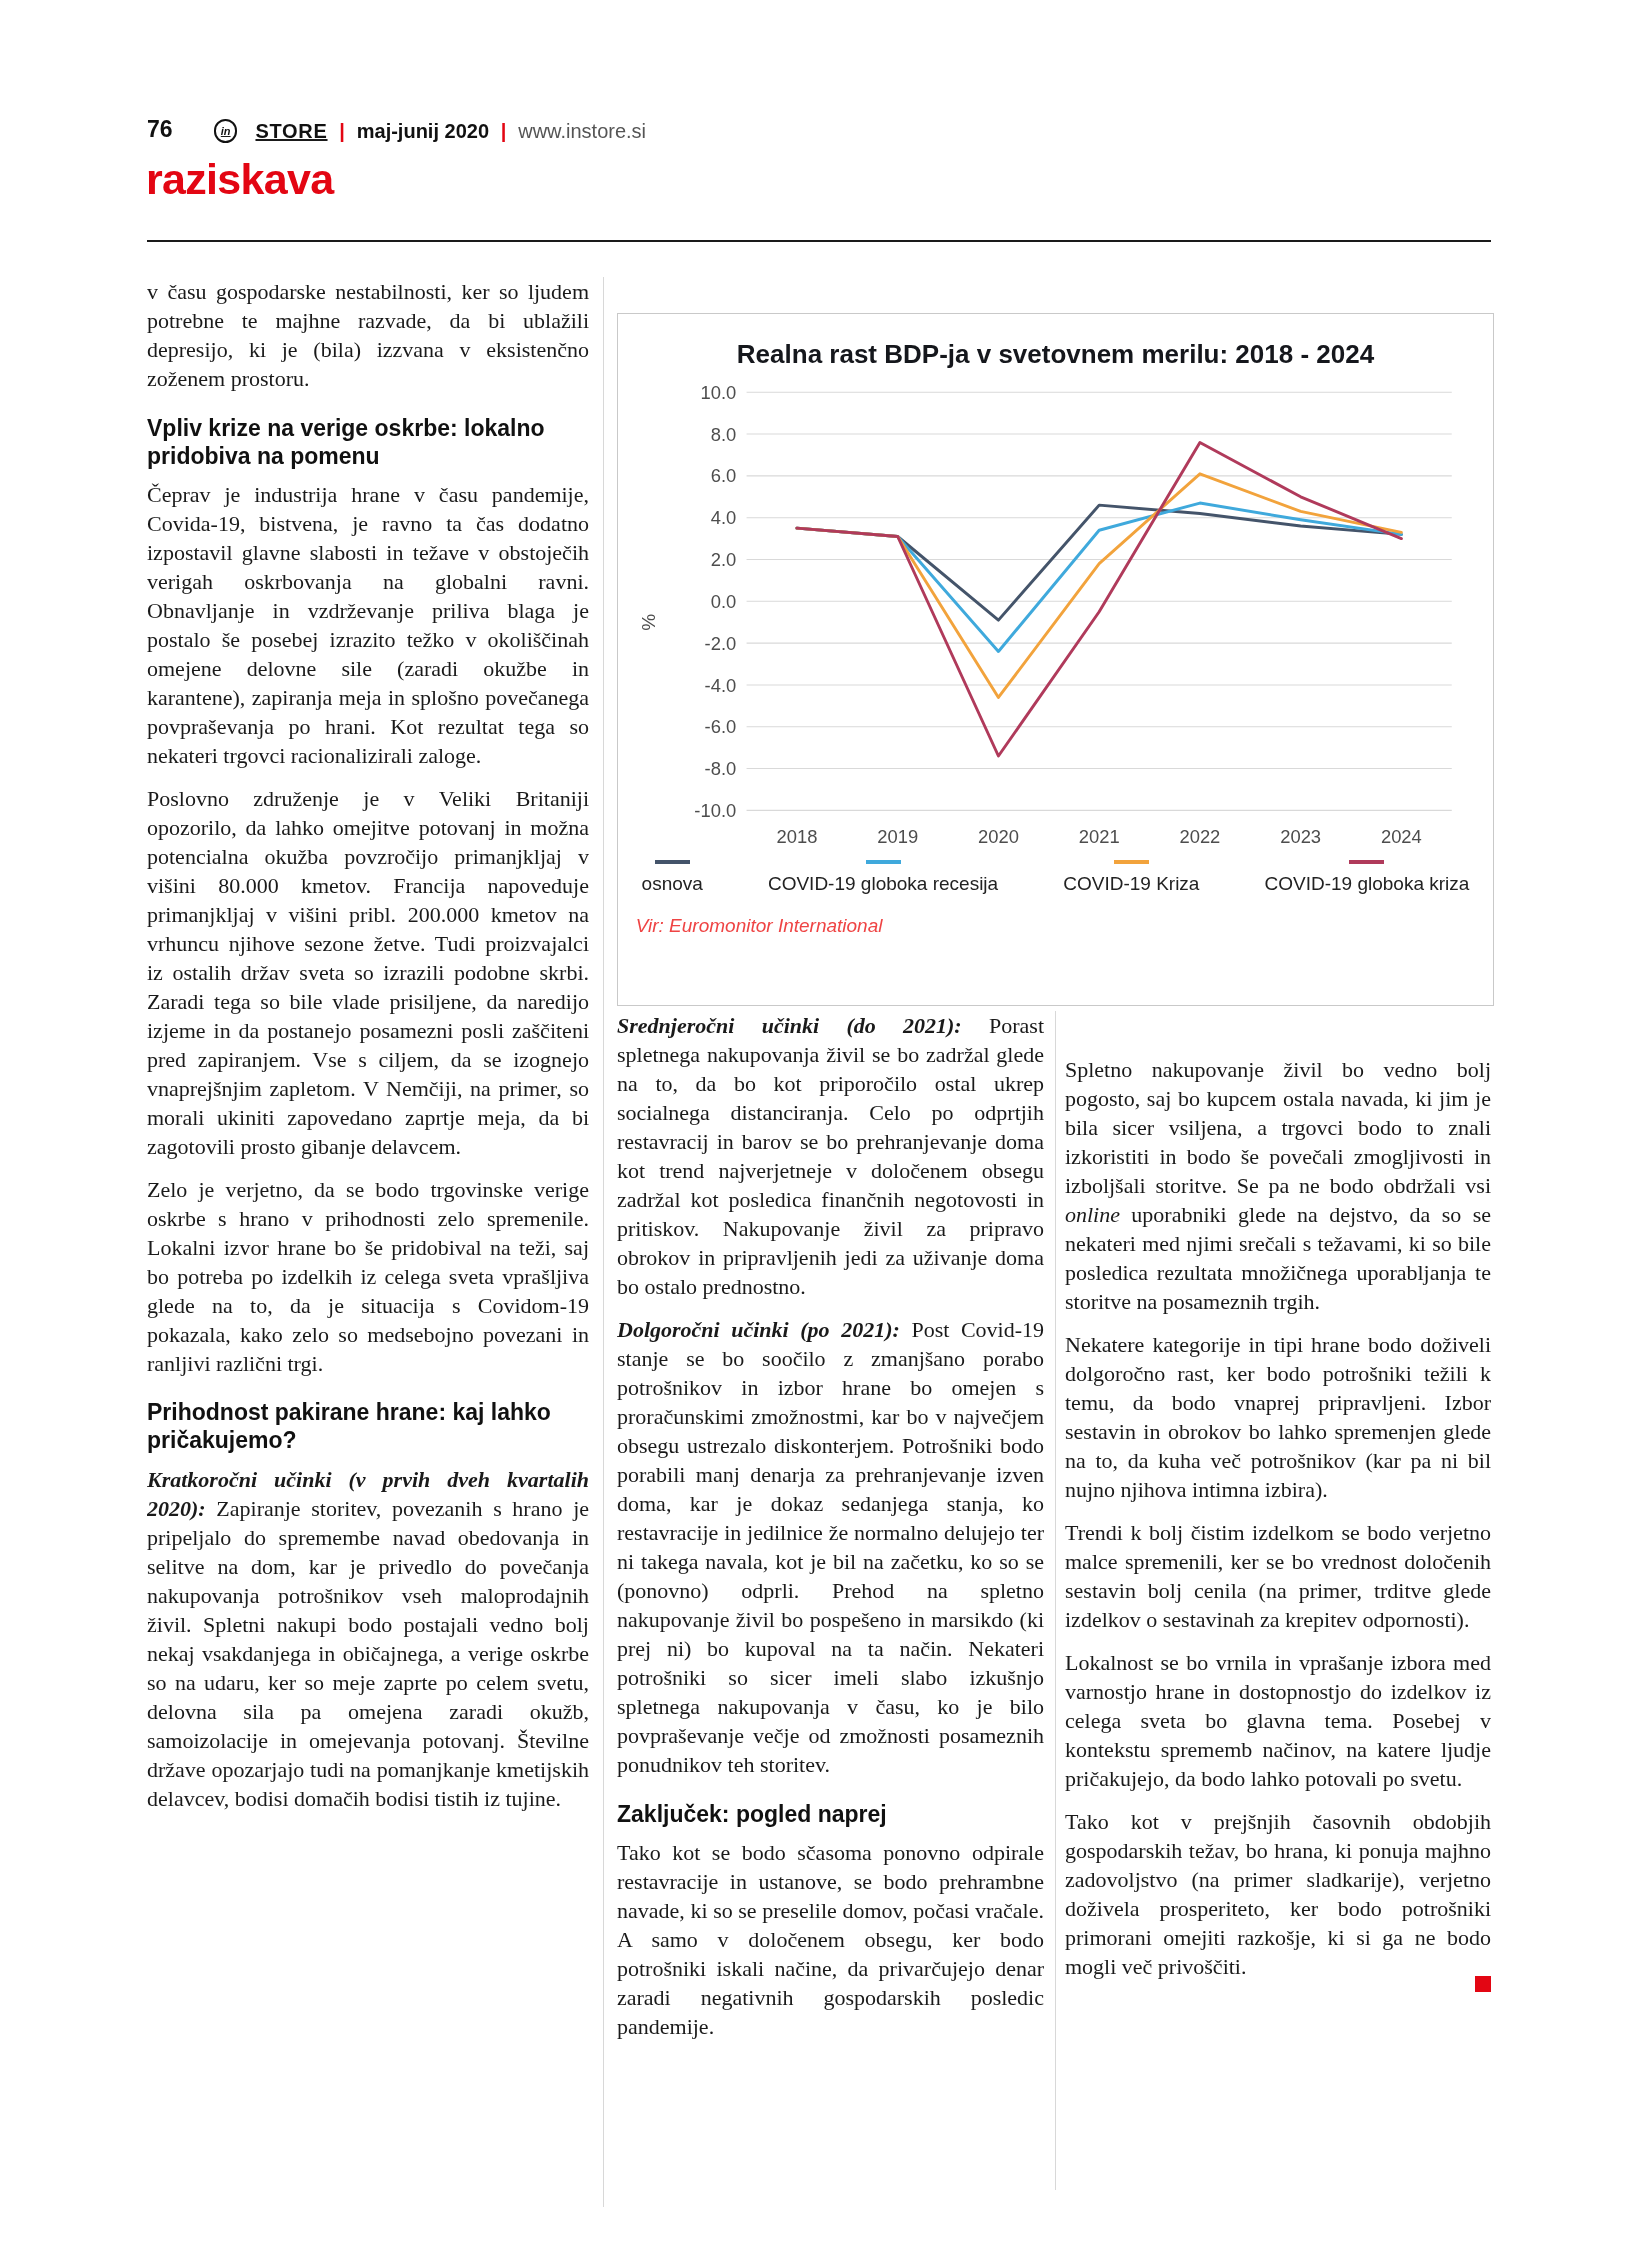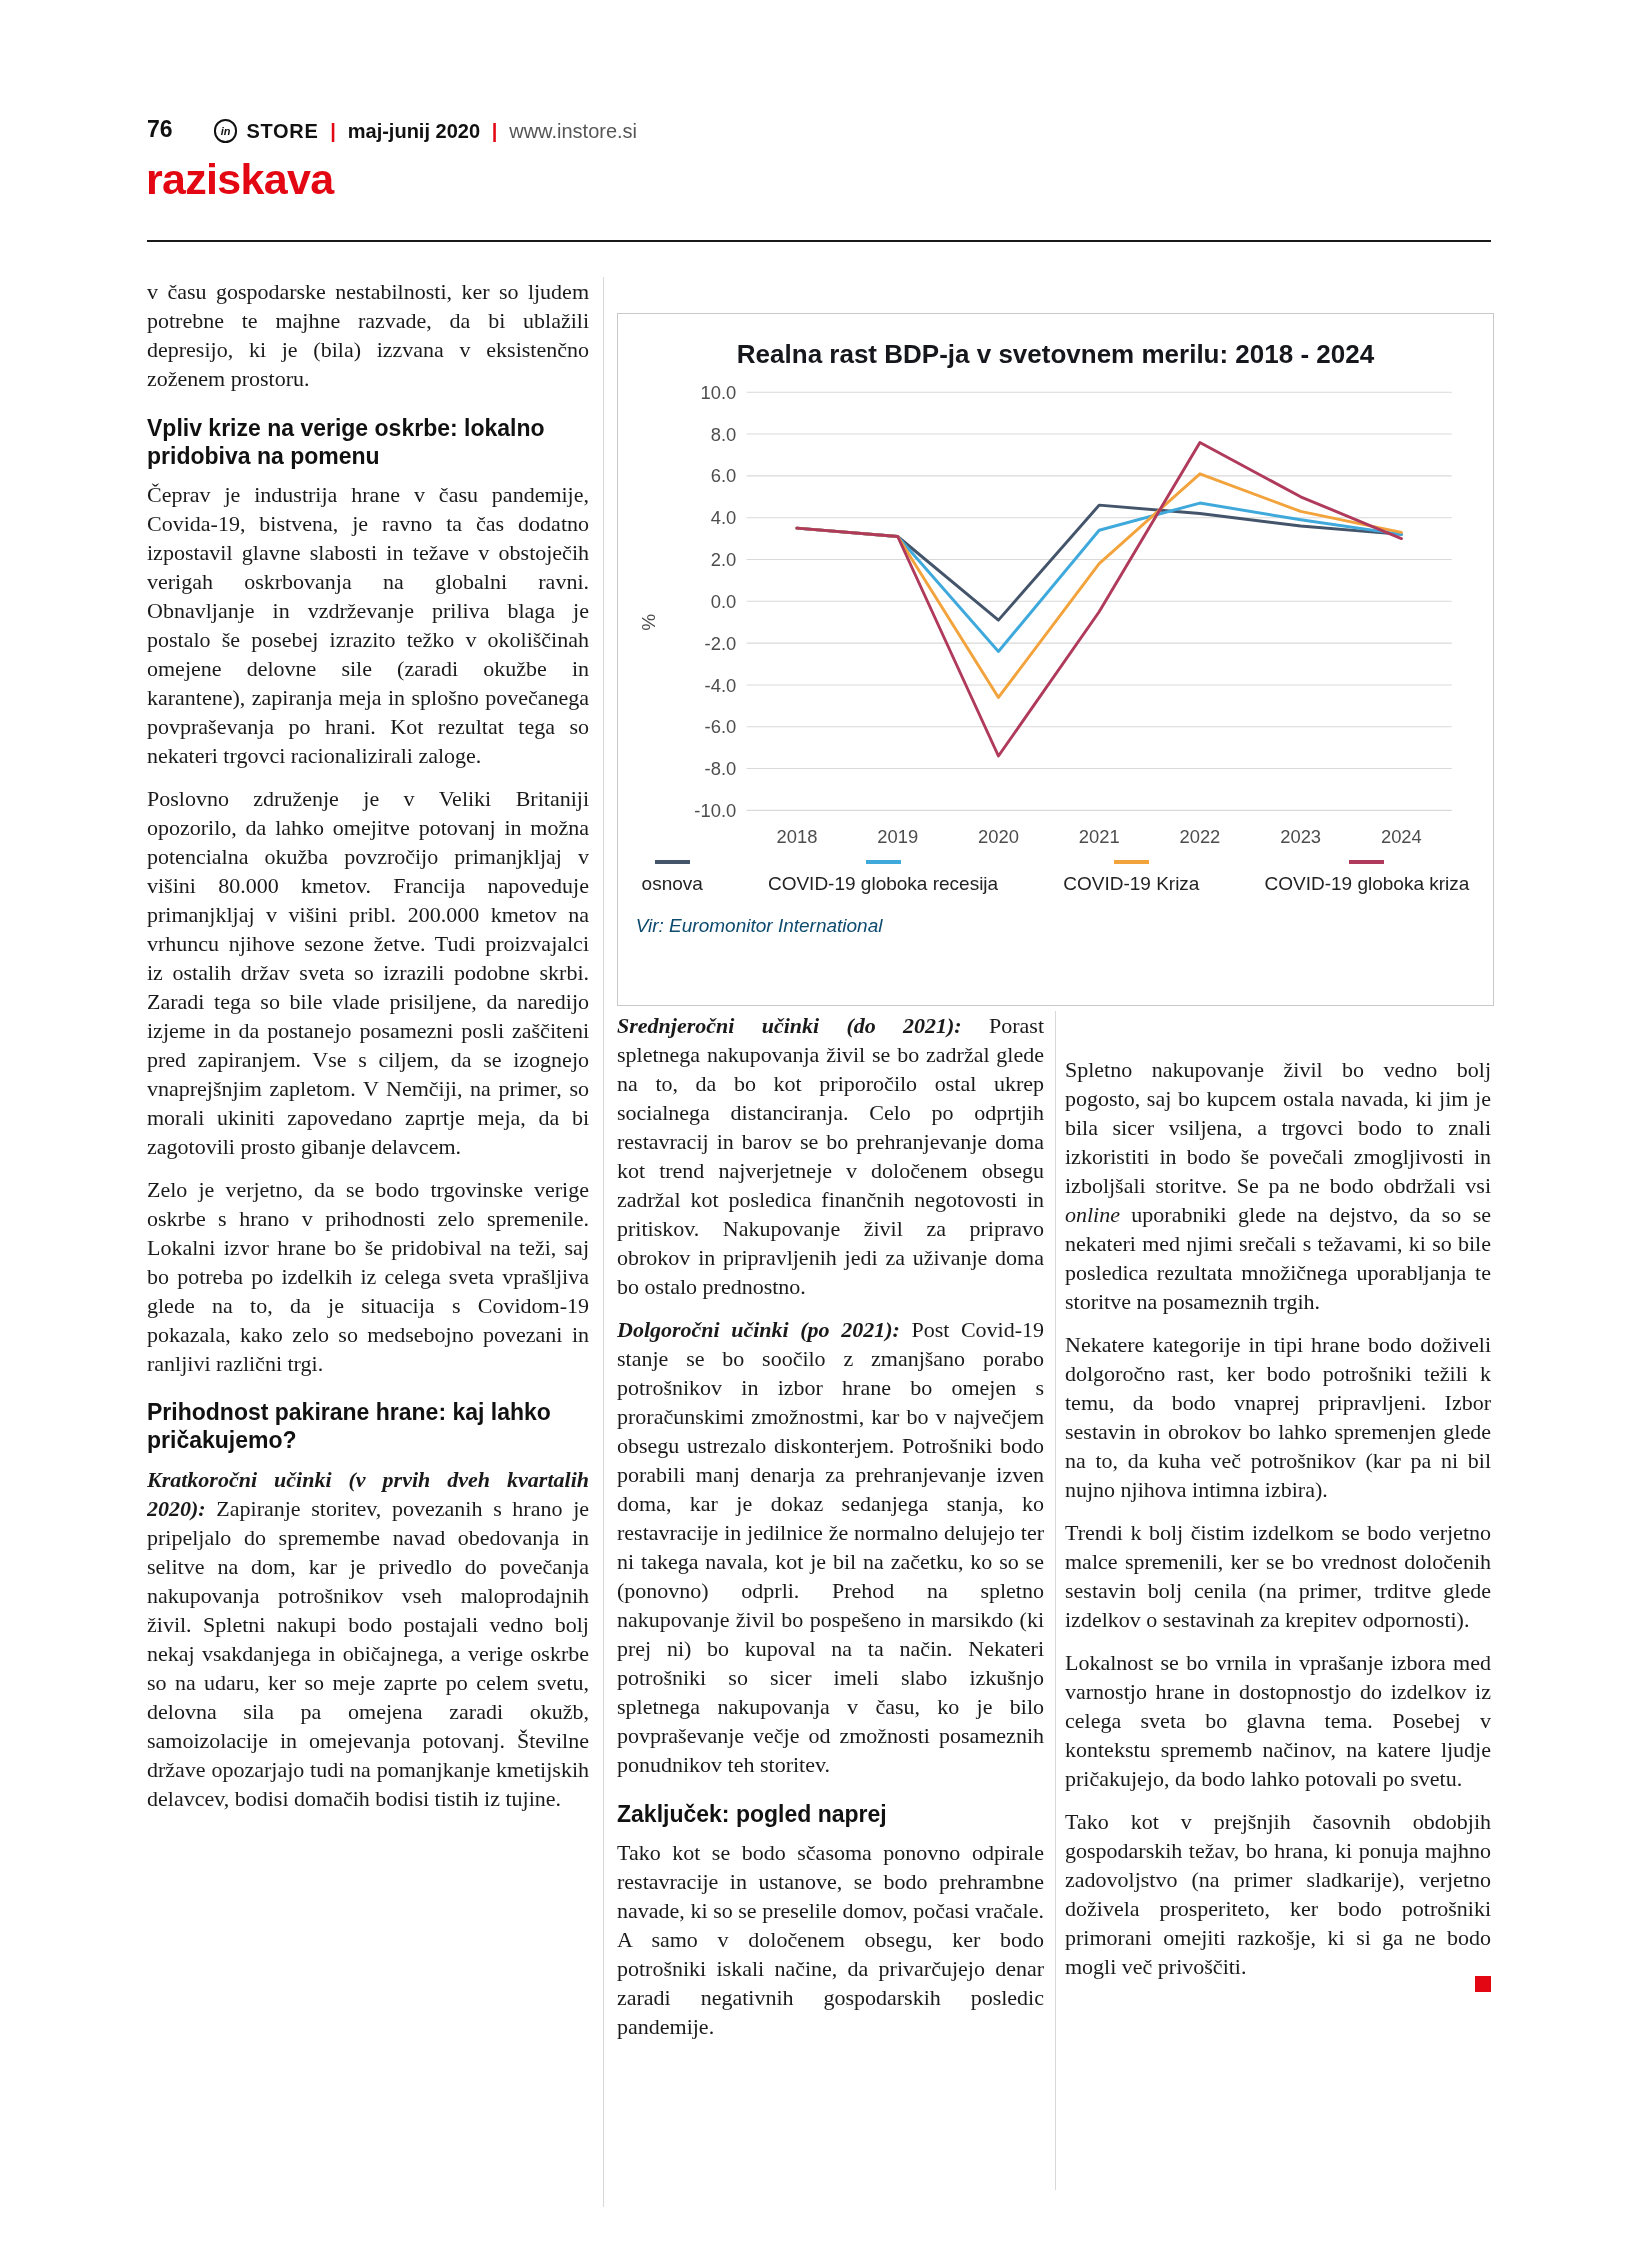--- a/index.html
+++ b/index.html
@@ -8,21 +8,21 @@
     position:relative; width:1631px; height:2261px; background:#ffffff;
     font-family:"Liberation Serif","DejaVu Serif",serif; color:#1a1a1a; overflow:hidden;
   }
   
   .masthead {
     position:absolute; left:147px; top:111px; height:32px;
     display:flex; align-items:flex-end; gap:11.8px;
     font-family:"Liberation Sans","DejaVu Sans",sans-serif; font-size:20px;
   }
   .pagenum { font-weight:bold; font-size:23px; margin-right:29.5px; color:#111; }
-  .logo { display:flex; align-items:center; gap:9px; }
+  .logo { display:flex; align-items:center; gap:18px;text-decoration:underline; }
   .logo-badge {
     width:23.6px; height:23.6px; border:2.2px solid #111; border-radius:50%;
     display:flex; align-items:center; justify-content:center;
     font-size:11px; font-weight:bold; font-style:italic; color:#111;
   }
   .logo-store { font-weight:bold; letter-spacing:0.7px; color:#111; }
   .sep { color:#e30613; font-weight:bold; }
   .issue { font-weight:bold; color:#111; }
   .website { color:#555; }
   .section-title {
@@ -57,21 +57,21 @@
     margin-top:24px;
   }
   .chart-title { text-align:center; font-weight:bold; font-size:26px; color:#15171c; margin-top:11.8px; }
   #chart-svg { display:block; margin-top:8.8px; }
   .chart-legend {
     display:flex; justify-content:space-between; align-items:center;
     margin-top:4.4px; padding:0 5.9px; font-size:19px; color:#222;
   }
   .lg-item { display:flex; align-items:center; gap:8.8px; white-space:nowrap;flex-direction:column; }
   .lg-line { display:inline-block; width:35px; height:3.7px; }
-  .chart-source { font-style:italic; font-size:19px; color:#0c4a6e; margin-top:20.6px; text-align:left; }
+  .chart-source { font-style:italic; font-size:19px; color:#ef4444; margin-top:20.6px; text-align:left; }
 </style>
 </head>
 <body>
 
 <div class="page">
 
   <header class="masthead">
     <span class="pagenum">76</span>
     <span class="logo">
       <span class="logo-badge">

